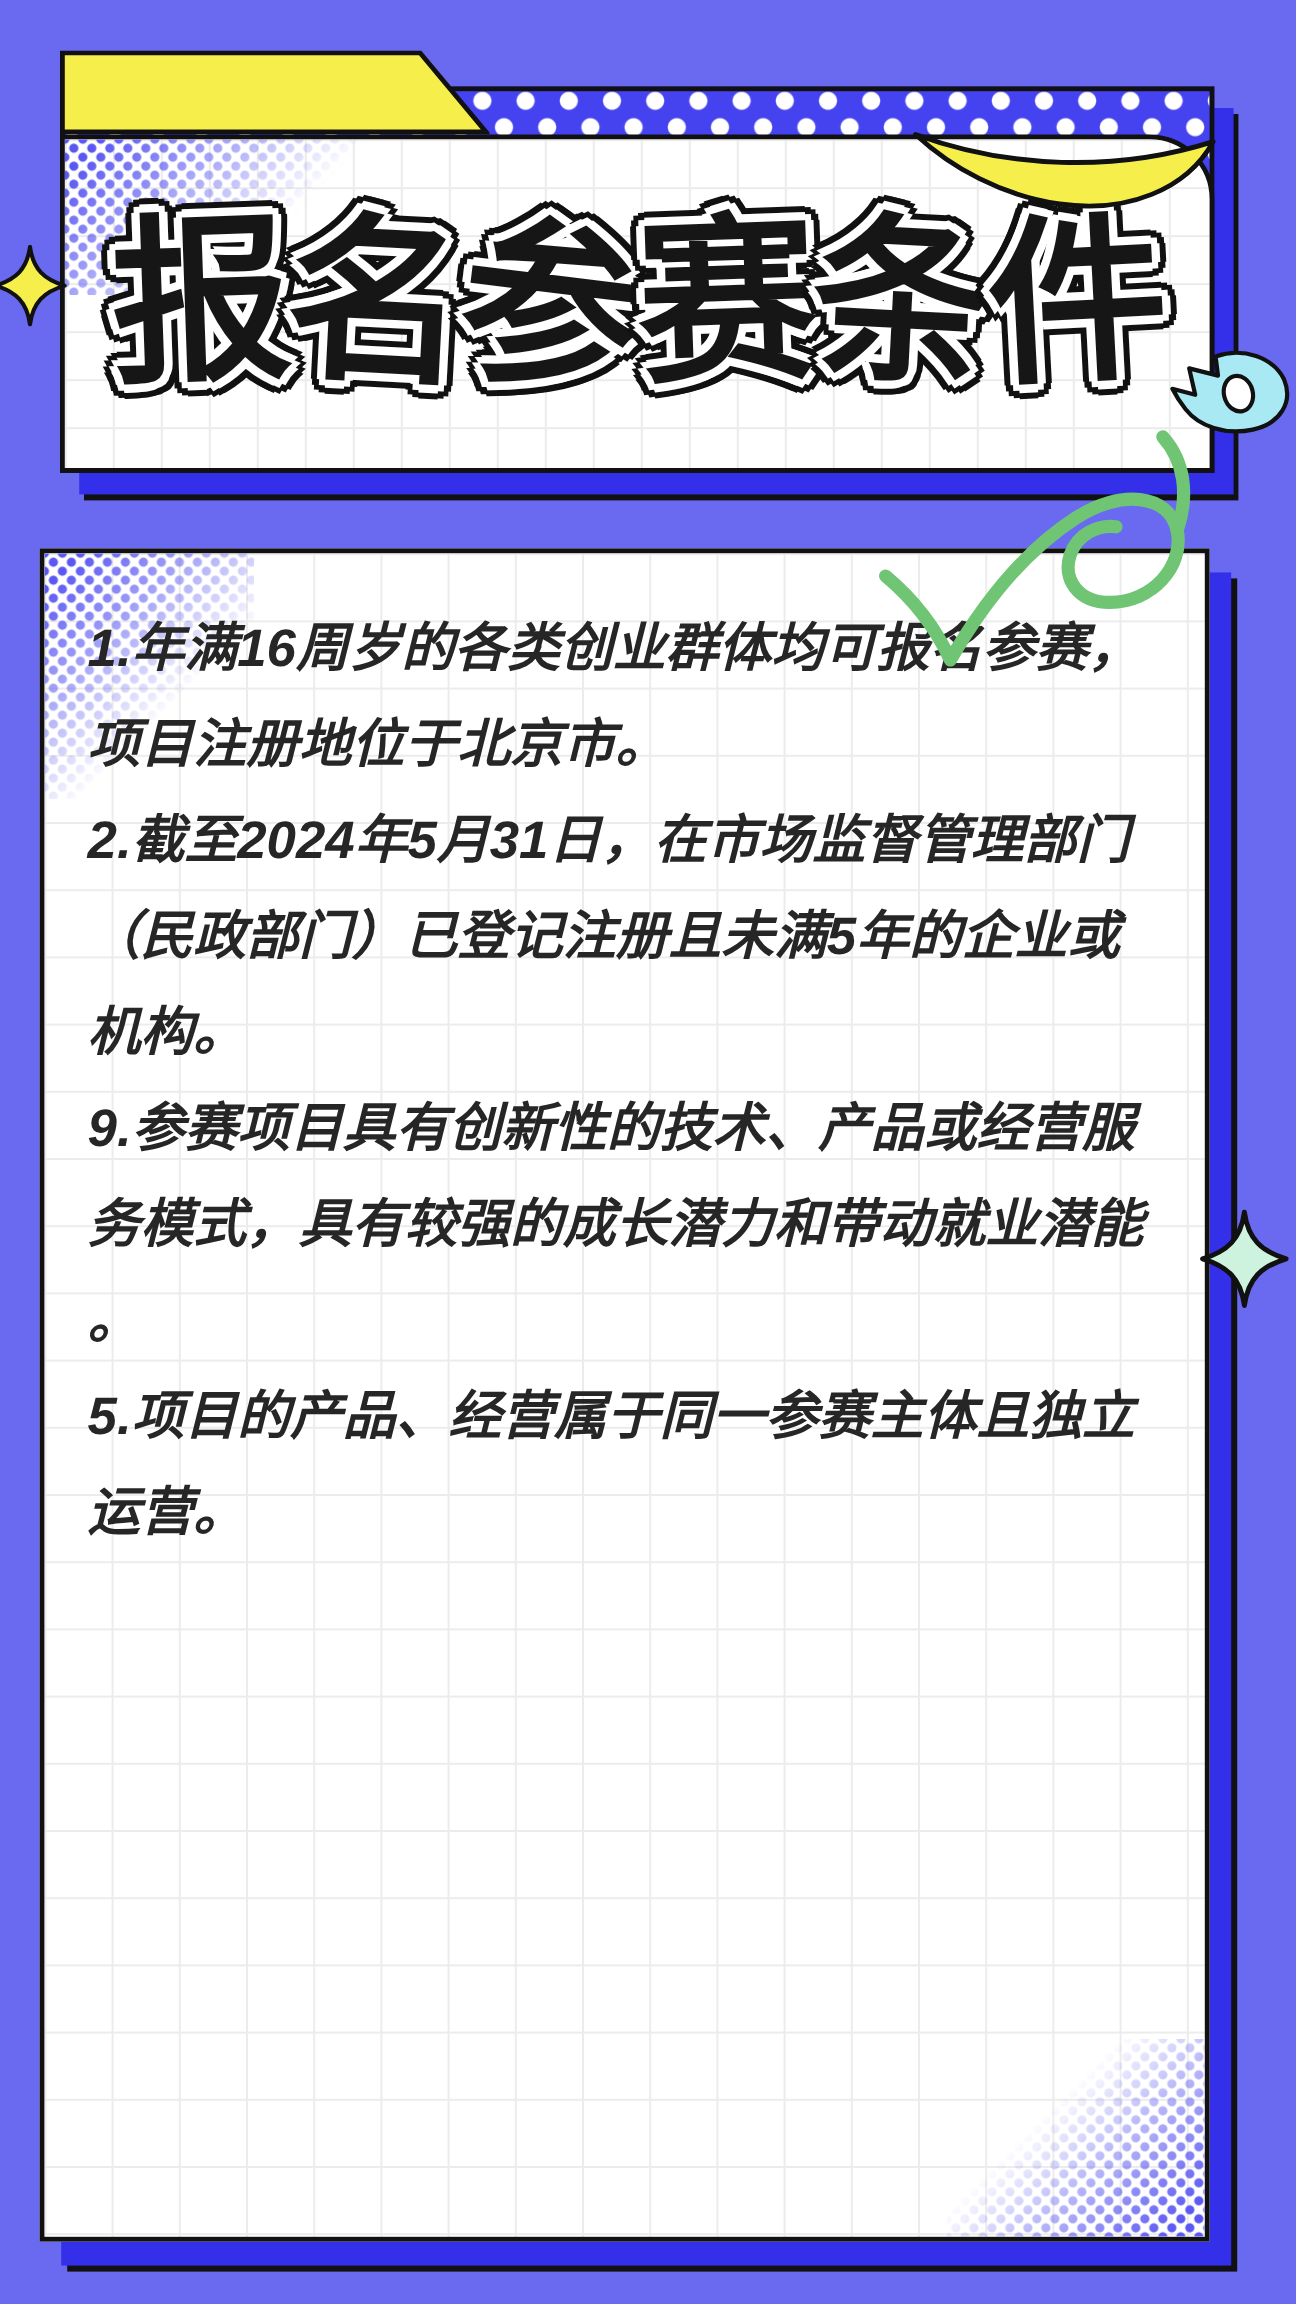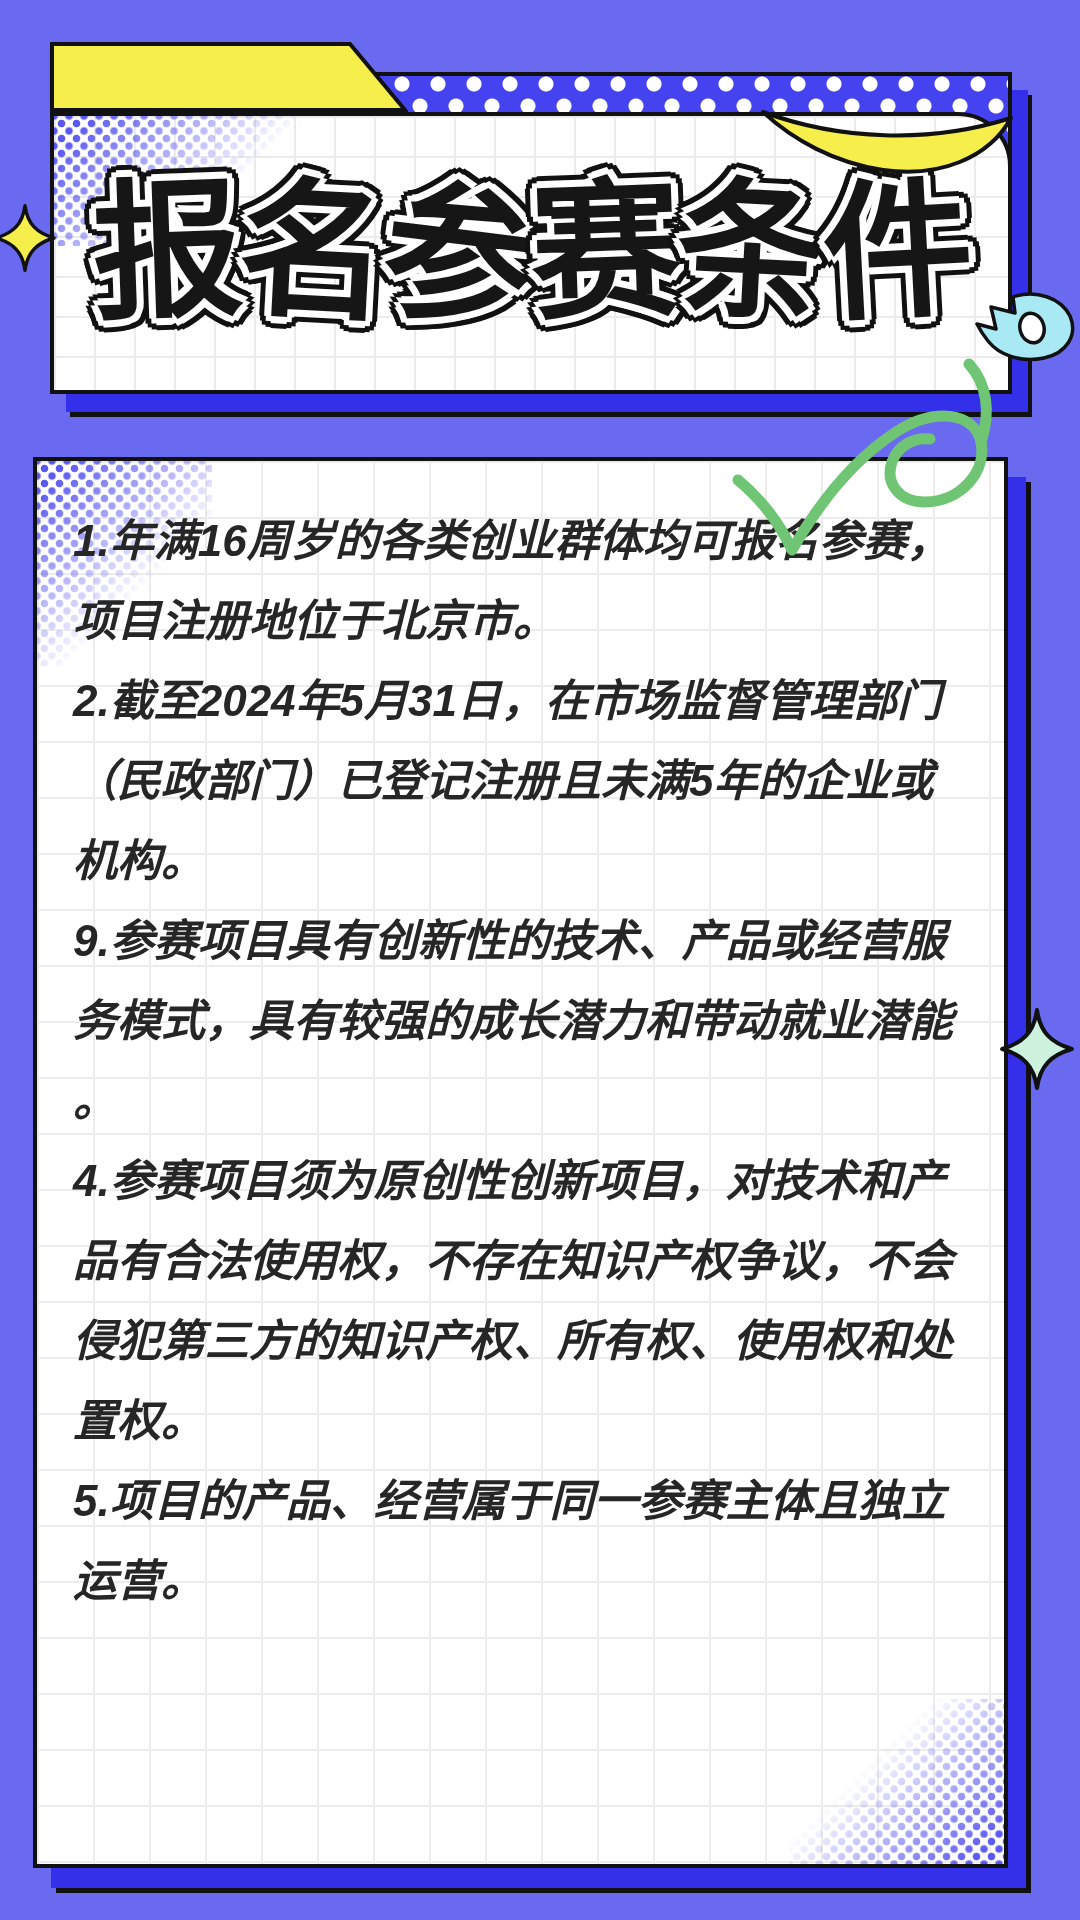--- a/index.html
+++ b/index.html
@@ -120,21 +120,20 @@
     </svg>
   </section>
 
   <section class="content-card">
     <div class="halftone ht-tl-content"></div>
     <div class="halftone ht-br-content"></div>
     <div class="conditions">
       <p class="condition">1.年满16周岁的各类创业群体均可报名参赛，项目注册地位于北京市。</p>
       <p class="condition">2.截至2024年5月31日，在市场监督管理部门（民政部门）已登记注册且未满5年的企业或机构。</p>
       <p class="condition">9.参赛项目具有创新性的技术、产品或经营服务模式，具有较强的成长潜力和带动就业潜能。</p>
-      <p class="condition">4.参赛项目须为原创性创新项目，对技术和产品有合法使用权，不存在知识产权争议，不会侵犯第三方的知识产权、所有权、使用权和处置权。</p>
       <p class="condition">5.项目的产品、经营属于同一参赛主体且独立运营。</p>
     </div>
   </section>
 
   <svg class="sparkle-left" viewBox="0 0 72 80" xmlns="http://www.w3.org/2000/svg">
     <path d="M36,2 C39,24 50,34 70,40 C50,46 39,56 36,78 C33,56 22,46 2,40 C22,34 33,24 36,2 Z" fill="#f6ee4b" stroke="#111" stroke-width="4" stroke-linejoin="round"></path>
   </svg>
 
   <svg class="sparkle-right" viewBox="0 0 72 80" xmlns="http://www.w3.org/2000/svg">
     <path d="M36,2 C39,24 50,34 70,40 C50,46 39,56 36,78 C33,56 22,46 2,40 C22,34 33,24 36,2 Z" fill="#cdf3de" stroke="#111" stroke-width="4" stroke-linejoin="round"></path>

